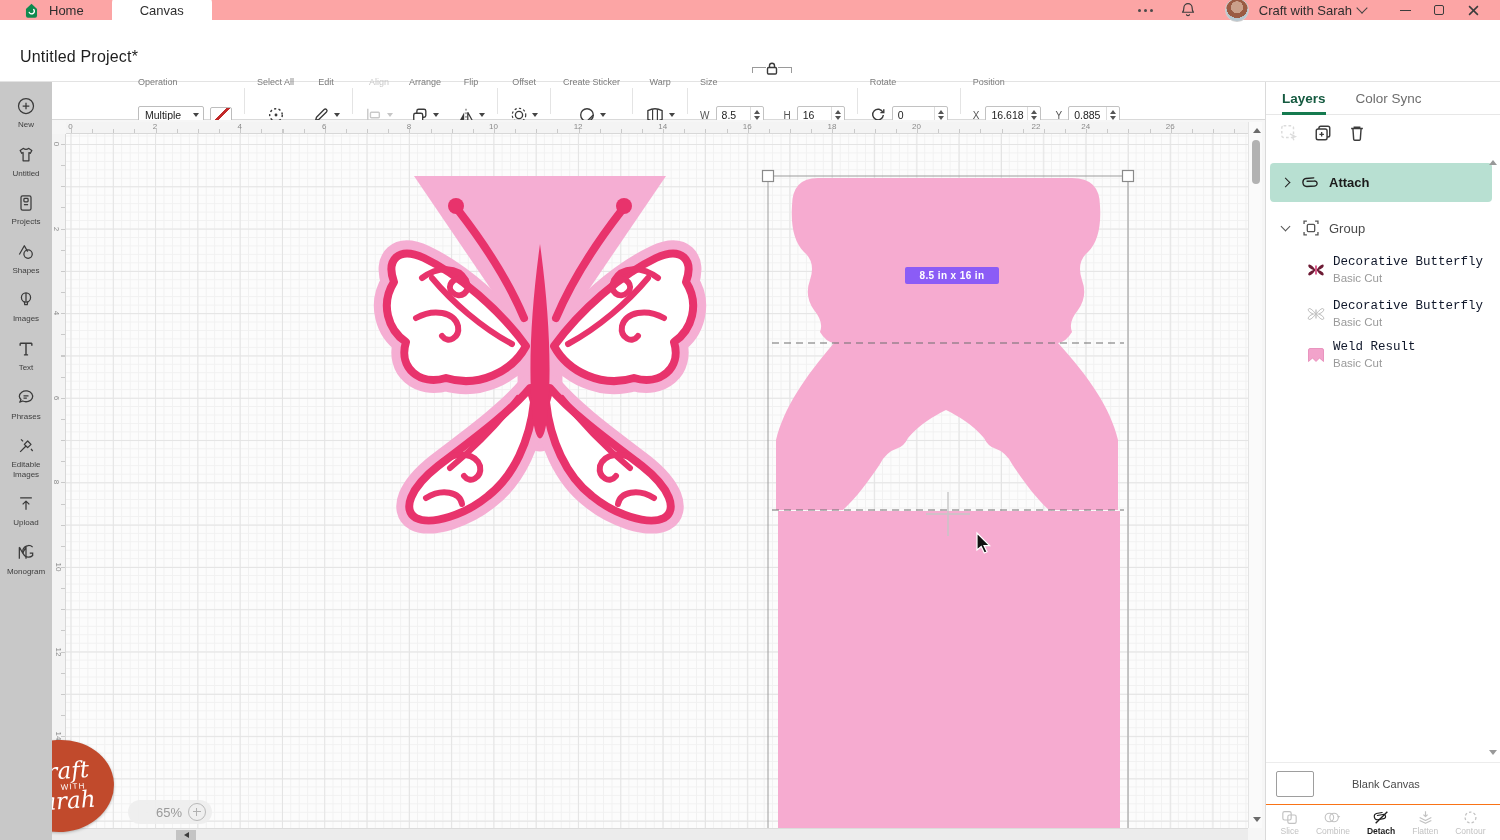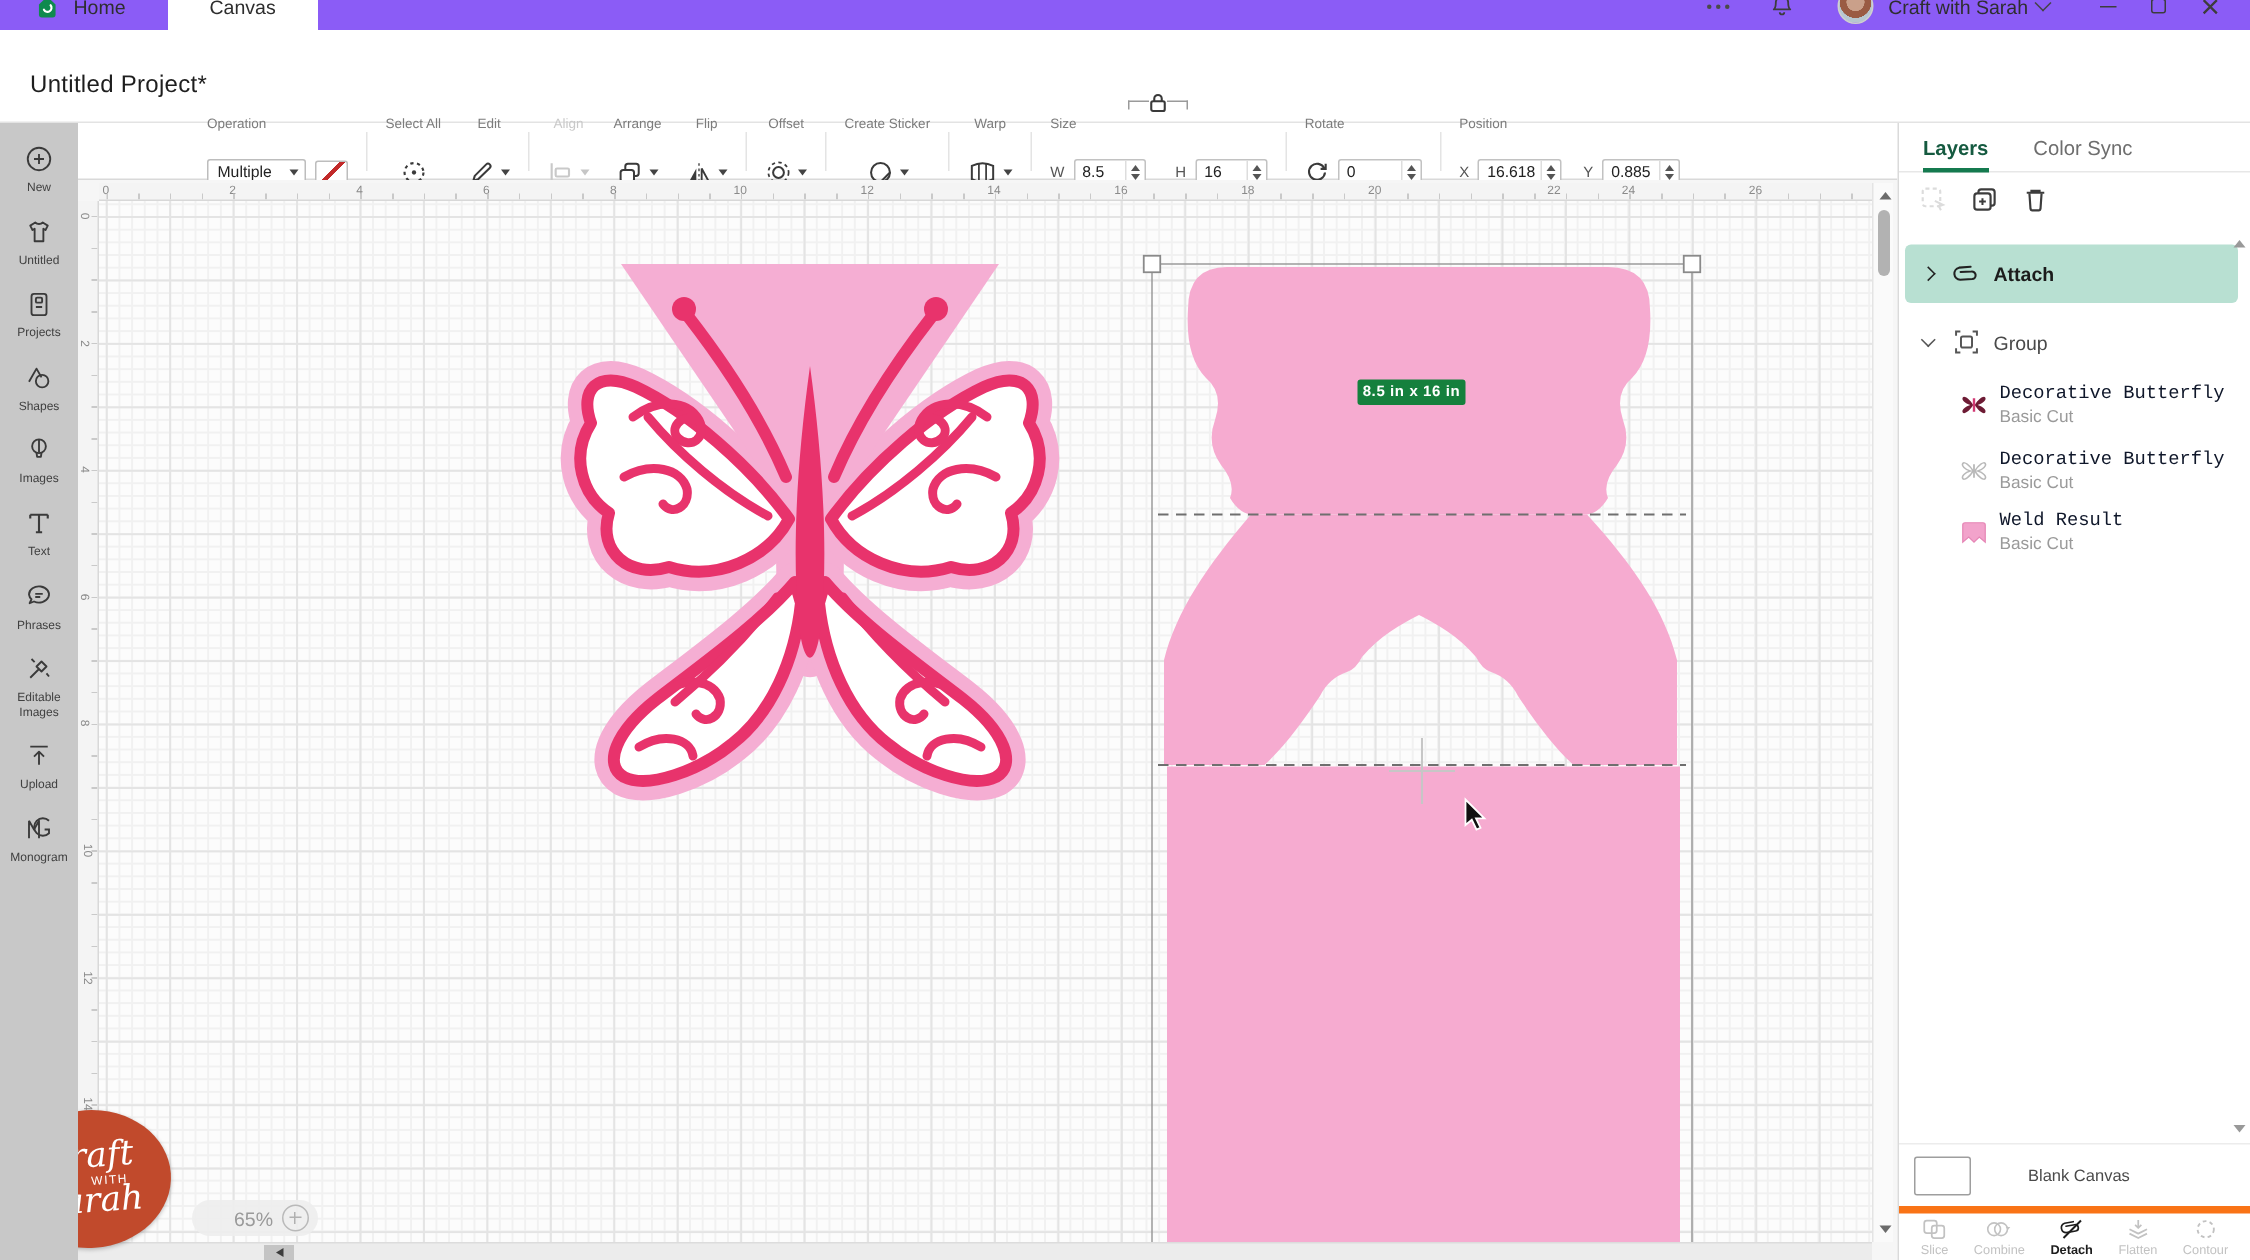--- a/index.html
+++ b/index.html
@@ -1,21 +1,21 @@
 <!DOCTYPE html>
 <html><head>
 <meta charset="utf-8">
 <style>
   * { box-sizing: border-box; margin:0; padding:0; }
   html,body { width:1500px; height:840px; overflow:hidden; }
   body { font-family:"Liberation Sans",sans-serif; background:#fff; position:relative; color:#333; }
   .abs { position:absolute; }
 
   
-  #topbar { left:0; top:0; width:1500px; height:20px; background:#8b5cf6; display:flex; align-items:flex-end; }
+  #topbar { left:0; top:0; width:1500px; height:20px; background:#fca5a5; display:flex; align-items:center; }
   .tab { height:32px; display:flex; align-items:center; gap:8px; padding:0 20px; font-size:13px; color:#2e2e2e; }
   .tab.active { background:#fff; border-radius:9px 9px 0 0; }
   #topbar-right { margin-left:auto; display:flex; align-items:center; gap:0; padding-right:10px; }
   .dots { display:flex; gap:3px; padding:0 16px; }
   .dots i { width:3px; height:3px; border-radius:50%; background:#4a4a4a; }
   .avatar { width:24px; height:24px; border-radius:50%; background:radial-gradient(circle at 50% 38%, #caa08a 0 34%, #9a5b43 35% 60%, #b7c7cf 61%); border:1px solid #cfcfcf; margin:0 10px 0 18px; }
   .account-name { font-size:13px; color:#2e2e2e; margin-right:6px; }
   .chev-down { width:8px; height:8px; border-right:1.6px solid #444; border-bottom:1.6px solid #444; transform:rotate(45deg); margin-top:-4px; }
   .winbtn { width:34px; height:32px; display:flex; align-items:center; justify-content:center; }
   .win-min { width:11px; height:0; border-top:1.5px solid #3c3c3c; }
@@ -70,21 +70,21 @@
   .vnum { position:absolute; left:2px; transform:translateY(-50%) rotate(90deg); font-size:8px; color:#8a8a8a; }
   #grid { position:absolute; left:14px; top:14px; width:1182px; height:694px; background-color:#fcfcfc;
     background-image:
       linear-gradient(90deg,#e4e4e4 1px,transparent 1px),
       linear-gradient(#e4e4e4 1px,transparent 1px),
       linear-gradient(90deg,#f1f1f1 1px,transparent 1px),
       linear-gradient(#f1f1f1 1px,transparent 1px);
     background-size:42.3px 42.3px, 42.3px 42.3px, 8.46px 8.46px, 8.46px 8.46px;
     background-position:4.5px 10px; }
   #artwork { position:absolute; left:14px; top:14px; }
-  #size-tooltip { position:absolute; left:853px; top:133px; width:72px; height:17px; background:#15803d; border-radius:2px; color:#fff; font-size:10px; font-weight:bold; display:flex; align-items:center; justify-content:center; letter-spacing:.4px; z-index:4; }
+  #size-tooltip { position:absolute; left:853px; top:147px; width:94px; height:17px; background:#8b5cf6; border-radius:2px; color:#fff; font-size:10px; font-weight:bold; display:flex; align-items:center; justify-content:center; letter-spacing:.4px; z-index:4; }
 
   
   #v-scroll { position:absolute; right:3px; top:2px; width:14px; height:706px; background:#fafafa; border-left:1px solid #e4e4e4; }
   #v-scroll .thumb { position:absolute; left:2.5px; top:18px; width:8px; height:44px; background:#b2b2b2; border-radius:4px; }
   .arr { position:absolute; width:0; height:0; }
   .arr.up { left:4px; top:6px; border-left:4px solid transparent; border-right:4px solid transparent; border-bottom:5px solid #6b6b6b; }
   .arr.down { left:4px; bottom:6px; border-left:4px solid transparent; border-right:4px solid transparent; border-top:5px solid #6b6b6b; }
   #h-scroll { position:absolute; left:0; bottom:0; width:1196px; height:12px; background:#ececec; border-top:1px solid #dcdcdc; }
   #h-scroll .btn-left { position:absolute; left:124px; top:1px; width:20px; height:10px; background:#c4c4c4; display:flex; align-items:center; justify-content:center; }
   #h-scroll .btn-left i { width:0; height:0; border-top:3.5px solid transparent; border-bottom:3.5px solid transparent; border-right:5px solid #3c3c3c; }
@@ -119,21 +119,21 @@
   .layer-row { position:absolute; left:40px; width:186px; height:36px; display:flex; align-items:center; }
   .layer-thumb { width:20px; height:20px; flex:0 0 20px; }
   .layer-texts { margin-left:7px; }
   .layer-name { font-size:12.5px; color:#0f172a; line-height:1.25;font-family:Liberation Mono, monospace; }
   .layer-op { font-size:11.5px; color:#9a9a9a; line-height:1.25; }
   #panel-scroll-up { position:absolute; right:3px; top:78px; width:0; height:0; border-left:4px solid transparent; border-right:4px solid transparent; border-bottom:5px solid #999; }
   #panel-scroll-dn { position:absolute; right:3px; top:668px; width:0; height:0; border-left:4px solid transparent; border-right:4px solid transparent; border-top:5px solid #999; }
   #blank-canvas-row { position:absolute; left:0; top:680px; width:100%; height:42px; border-top:1px solid #ececec; display:flex; align-items:center; }
   #blank-swatch { width:38px; height:26px; border:1px solid #9e9e9e; border-radius:2px; background:#fff; margin-left:10px; }
   #blank-label { font-size:11px; color:#4a4a4a; margin-left:38px; }
-  #panel-footer { position:absolute; left:0; top:722px; width:100%; height:36px; border-top:5px solid #f97316; display:flex; align-items:center; justify-content:space-around; padding:0 6px; }
+  #panel-footer { position:absolute; left:0; top:722px; width:100%; height:36px; border-top:1px solid #f97316; display:flex; align-items:center; justify-content:space-around; padding:0 6px; }
   .foot-item { display:flex; flex-direction:column; align-items:center; gap:1px; color:#c2c2c2; }
   .foot-item svg { width:17px; height:15px; }
   .foot-item .flabel { font-size:8.5px; }
   .foot-item.enabled { color:#1d1d1d; }
   .foot-item.enabled .flabel { font-weight:bold; }
 </style>
 </head>
 <body>
 
 <div id="topbar" class="abs">

